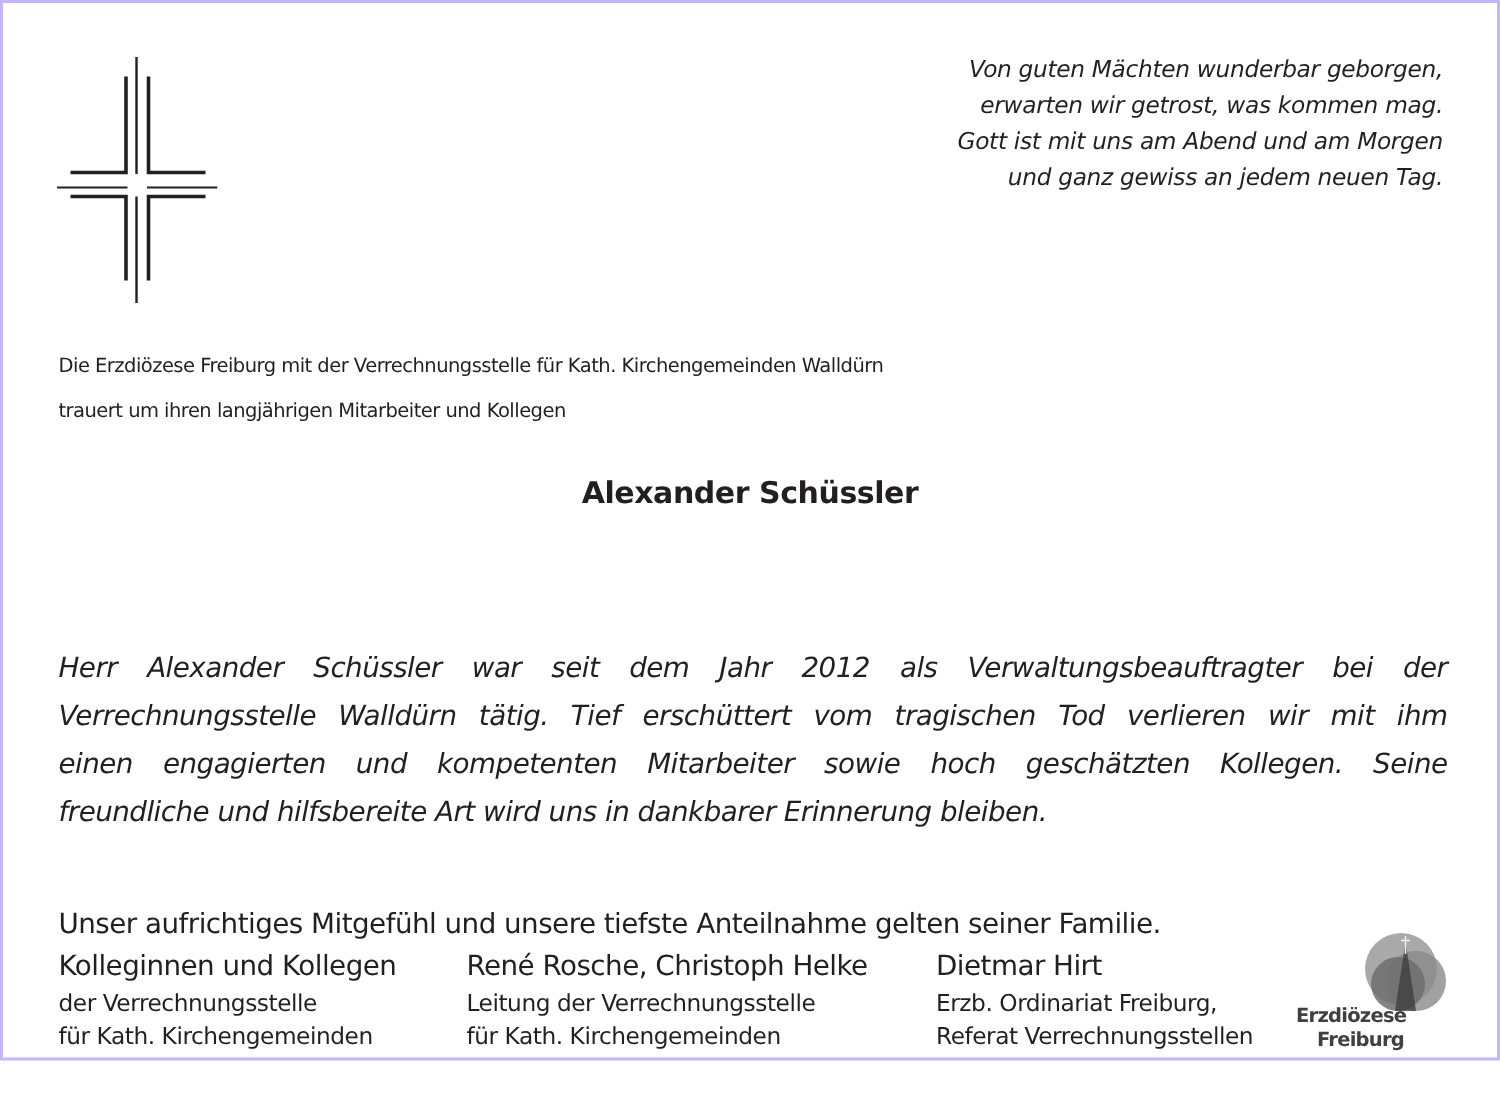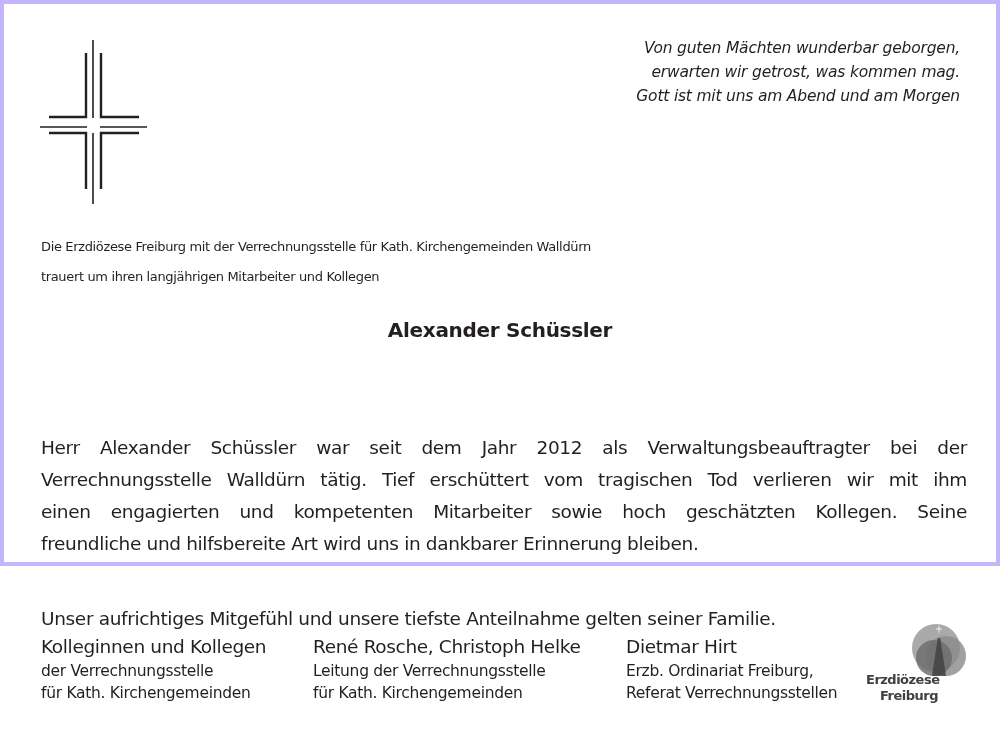--- a/index.html
+++ b/index.html
@@ -1,37 +1,37 @@
 <!DOCTYPE html>
 <html><head>
 <meta charset="utf-8">
 <style>
   html, body { margin:0; padding:0; background:#ffffff; }
   body { width:1000px; height:735px; overflow:hidden; }
   .page {
-    position:relative; box-sizing:border-box; width:1000px; height:566px;
-    border:4px solid #c4b5fd; background:#fff; color:#231f20;
+    position:relative; box-sizing:border-box; width:1000px; height:707px;
+    border:2px solid #c4b5fd; background:#fff; color:#231f20;
     font-family:"DejaVu Sans", sans-serif;
   }
   .cross { position:absolute; left:35px; top:35px; width:108px; height:166px; }
   .poem {
     position:absolute; right:36px; top:32px; width:420px; text-align:right;
     font-style:italic; font-size:15.5px; line-height:24px; color:#231f20;
     letter-spacing:-0.2px;
   }
   .poem div { white-space:nowrap; }
   .intro { position:absolute; left:37px; top:228px; font-size:13px; line-height:30px; white-space:nowrap; letter-spacing:-0.35px; }
   .name {
     position:absolute; left:0; right:0; top:314px; text-align:center;
     font-size:20px; font-weight:bold; letter-spacing:-0.3px;
   }
   .age { position:absolute; left:37px; top:381px; font-size:18.5px; letter-spacing:-0.35px; white-space:nowrap; }
   .body-para {
     position:absolute; left:37px; width:926px; top:428px;
-    font-size:18.5px; line-height:32px; text-align:justify; letter-spacing:-0.35px;
+    font-size:18.5px; line-height:32px; text-align:justify; letter-spacing:-0.35px;font-style:italic;
   }
   .body-para .ln { display:block; text-align:justify; text-align-last:justify; white-space:nowrap; }
   .body-para .ln.last { text-align-last:left; }
   .condolence { position:absolute; left:37px; top:568px; font-size:18.5px; letter-spacing:-0.35px; white-space:nowrap;margin-top:36px; }
   .sig { position:absolute; top:630px; white-space:nowrap; }
   .sig .main { font-size:18.5px; line-height:26px; letter-spacing:-0.35px; }
   .sig .sub { font-size:15.5px; line-height:22px; letter-spacing:-0.3px; }
   .sig1 { left:37px; }
   .sig2 { left:309px; }
   .sig3 { left:622px; }
@@ -61,20 +61,21 @@
         <polyline points="10,94 47,94 47,150" stroke-width="2.4"></polyline>
         <polyline points="100,94 62,94 62,150" stroke-width="2.4"></polyline>
       </g>
     </svg>
   </div>
 
   <div class="poem">
     <div>Von guten Mächten wunderbar geborgen,</div>
     <div>erwarten wir getrost, was kommen mag.</div>
     <div>Gott ist mit uns am Abend und am Morgen</div>
+    <div>und ganz gewiss an jedem neuen Tag.</div>
   </div>
 
   <div class="intro">
     <div>Die Erzdiözese Freiburg mit der Verrechnungsstelle für Kath. Kirchengemeinden Walldürn</div>
     <div>trauert um ihren langjährigen Mitarbeiter und Kollegen</div>
   </div>
 
   <div class="name">Alexander Schüssler</div>
 
 

